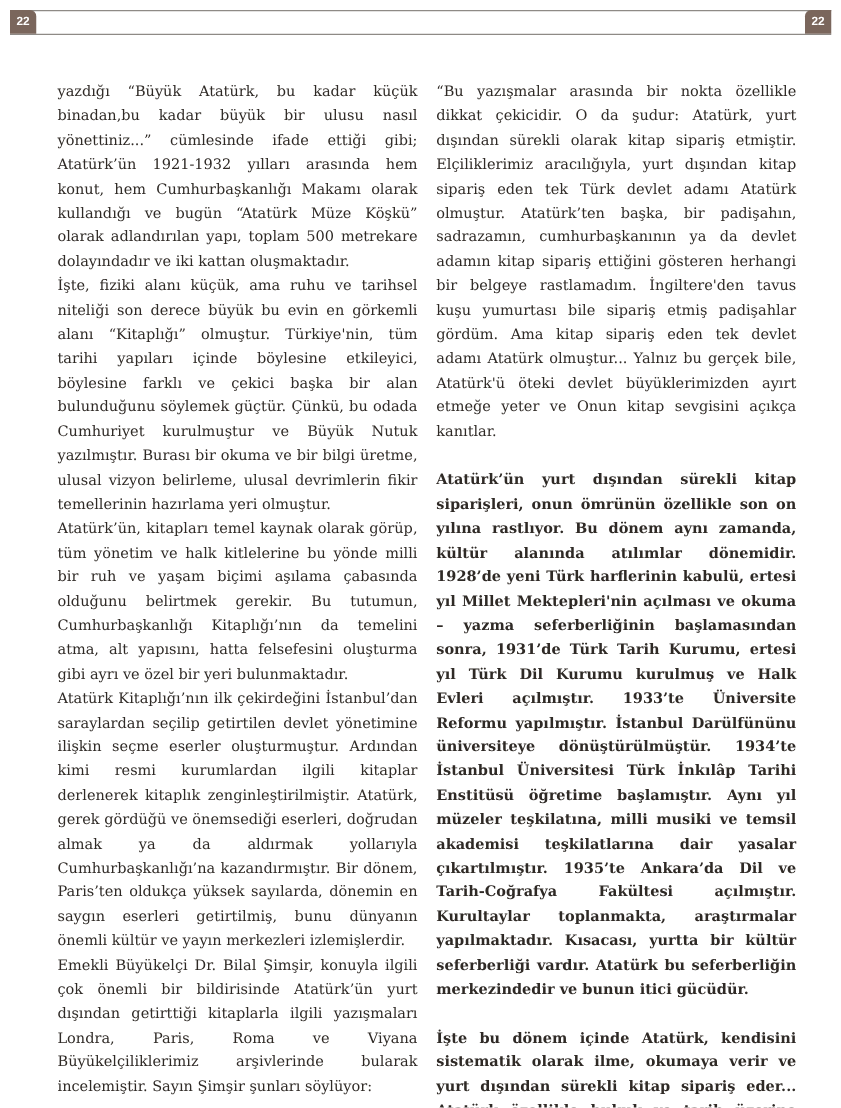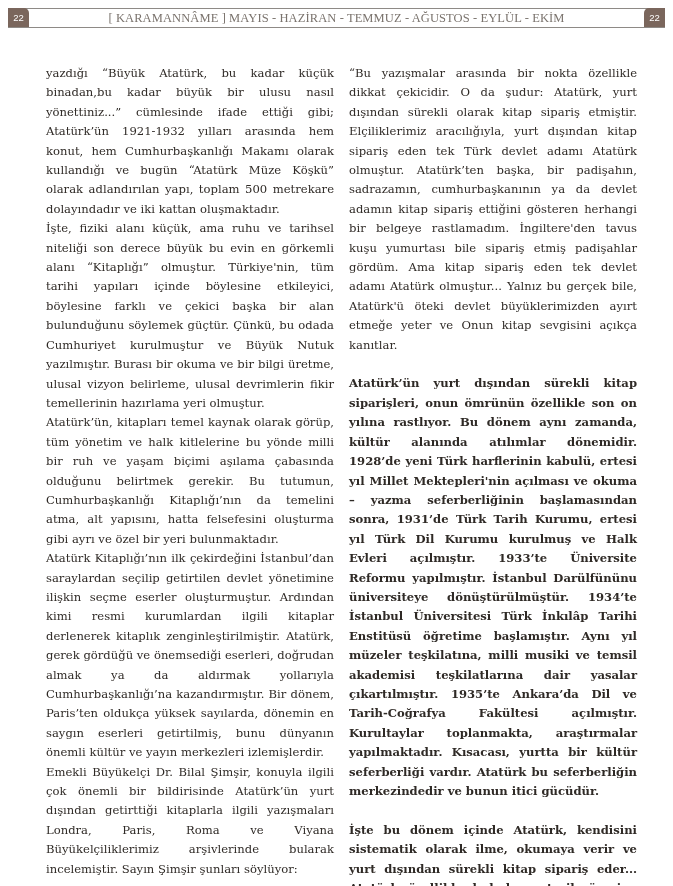--- a/index.html
+++ b/index.html
@@ -25,21 +25,21 @@
     border-bottom: 1px solid #8e8a86;
   }
   .page-badge {
     position: absolute;
     top: -1px;
     width: 21px;
     height: 19px;
     background: #7a665c;
     color: #ffffff;
     font-family: "Liberation Sans", sans-serif;
-    font-weight: normal;
+    font-weight: bold;
     font-size: 9.5px;
     line-height: 19px;
     text-align: center;
   }
   .page-badge.left {
     left: 0;
     border-top-right-radius: 5px;
   }
   .page-badge.right {
     right: 0;
@@ -80,21 +80,20 @@
   .para.gap {
     margin-top: 19.4px;
     font-weight: bold;
   }
 </style>
 </head>
 <body>
 
 <div class="header">
   <div class="page-badge left">22</div>
-  <div class="header-title">[ KARAMANNÂME ] MAYIS - HAZİRAN - TEMMUZ - AĞUSTOS - EYLÜL - EKİM</div>
   <div class="page-badge right">22</div>
 </div>
 
 <div class="column left">
   <p class="para">yazdığı “Büyük Atatürk, bu kadar küçük binadan,bu kadar büyük bir ulusu nasıl yönettiniz...” cümlesinde ifade ettiği gibi; Atatürk’ün 1921-1932 yılları arasında hem konut, hem Cumhurbaşkanlığı Makamı olarak kullandığı ve bugün “Atatürk Müze Köşkü” olarak adlandırılan yapı, toplam 500 metrekare dolayındadır ve iki kattan oluşmaktadır.</p>
   <p class="para">İşte, fiziki alanı küçük, ama ruhu ve tarihsel niteliği son derece büyük bu evin en görkemli alanı “Kitaplığı” olmuştur. Türkiye'nin, tüm tarihi yapıları içinde böylesine etkileyici, böylesine farklı ve çekici başka bir alan bulunduğunu söylemek güçtür. Çünkü, bu odada Cumhuriyet kurulmuştur ve Büyük Nutuk yazılmıştır. Burası bir okuma ve bir bilgi üretme, ulusal vizyon belirleme, ulusal devrimlerin fikir temellerinin hazırlama yeri olmuştur.</p>
   <p class="para">Atatürk’ün, kitapları temel kaynak olarak görüp, tüm yönetim ve halk kitlelerine bu yönde milli bir ruh ve yaşam biçimi aşılama çabasında olduğunu belirtmek gerekir. Bu tutumun, Cumhurbaşkanlığı Kitaplığı’nın da temelini atma, alt yapısını, hatta felsefesini oluşturma gibi ayrı ve özel bir yeri bulunmaktadır.</p>
   <p class="para">Atatürk Kitaplığı’nın ilk çekirdeğini İstanbul’dan saraylardan seçilip getirtilen devlet yönetimine ilişkin seçme eserler oluşturmuştur. Ardından kimi resmi kurumlardan ilgili kitaplar derlenerek kitaplık zenginleştirilmiştir. Atatürk, gerek gördüğü ve önemsediği eserleri, doğrudan almak ya da aldırmak yollarıyla Cumhurbaşkanlığı’na kazandırmıştır. Bir dönem, Paris’ten oldukça yüksek sayılarda, dönemin en saygın eserleri getirtilmiş, bunu dünyanın önemli kültür ve yayın merkezleri izlemişlerdir.</p>
   <p class="para">Emekli Büyükelçi Dr. Bilal Şimşir, konuyla ilgili çok önemli bir bildirisinde Atatürk’ün yurt dışından getirttiği kitaplarla ilgili yazışmaları Londra, Paris, Roma ve Viyana Büyükelçiliklerimiz arşivlerinde bularak incelemiştir. Sayın Şimşir şunları söylüyor:</p>
 </div>

